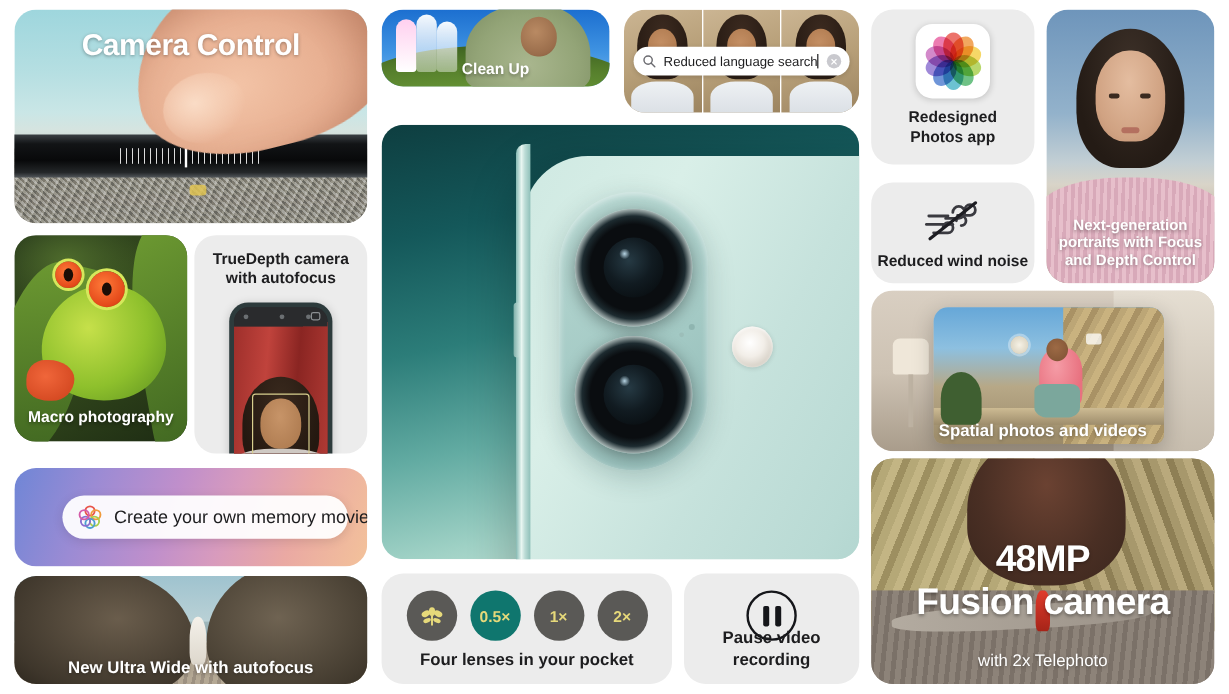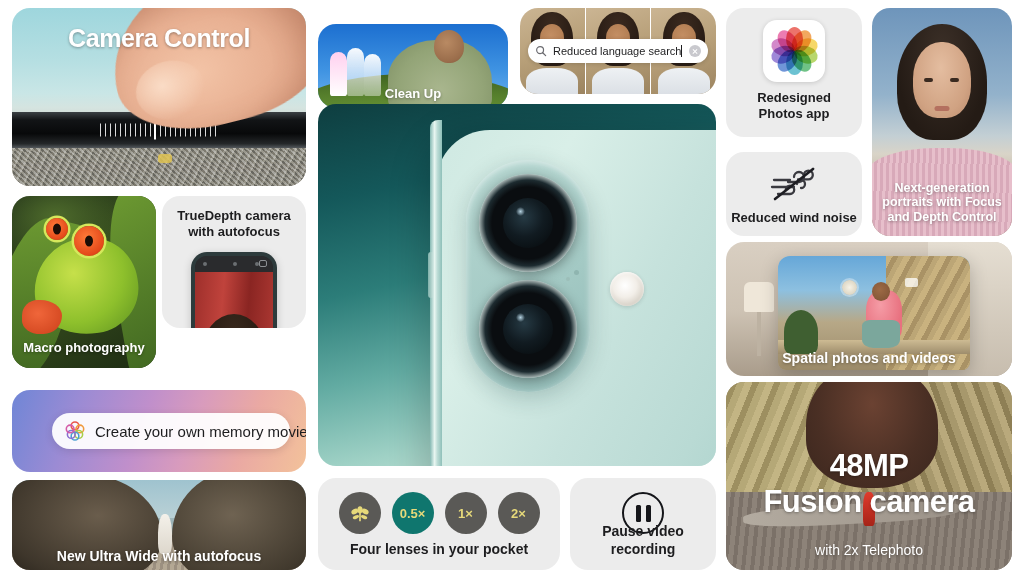--- a/index.html
+++ b/index.html
@@ -93,21 +93,21 @@
   .cc-title {
     top: 16px; font-size: 25px; letter-spacing: -.4px;
   }
   .cc-chip {
     position:absolute; left:52%; top:146px; transform:translateX(-50%);
     width:14px; height:9px; border-radius:3px;
     background:#e0c453; opacity:.85;
   }
 
   
-  #clean-up { left: 318px; top: 8px; width: 190px; height: 84px; margin-top: 16px; }
+  #clean-up { left: 318px; top: 8px; width: 190px; height: 64px; }
   .cu-sky { position:absolute; inset:0; background: linear-gradient(180deg,#1c6fd0 0%, #3f93e2 55%, #6fb4ee 100%); }
   .cu-hill {
     position:absolute; left:-10%; right:-10%; bottom:-12px; height:46px;
     background: radial-gradient(ellipse 140% 100% at 50% 100%, #6e9e3a 0%, #567f2c 60%, #3f6321 100%);
     border-radius: 50% 50% 0 0 / 70% 70% 0 0;
   }
   .cu-person {
     position:absolute; right:16px; bottom:-4px; width:104px; height:72px;
     background: radial-gradient(ellipse at 50% 70%, #a9b68e 0%, #93a477 58%, #7c8d62 100%);
     border-radius: 46% 40% 18% 22% / 54% 58% 18% 16%;
@@ -242,21 +242,21 @@
   .mc-eye.b { left:34px; top:22px; width:22px; height:22px; }
   .mc-pupil { position:absolute; left:50%; top:50%; transform:translate(-50%,-50%); width:8px; height:11px; border-radius:50%; background:#1b0d06; }
   .mc-foot {
     position:absolute; left:10px; top:104px; width:40px; height:34px;
     background: radial-gradient(ellipse at 40% 40%, #f0663a 0%, #cc401a 100%);
     border-radius: 42% 58% 50% 50% / 50% 50% 58% 42%;
   }
   .mc-cap { bottom: 12px; font-size: 13px; }
 
   
-  #truedepth { left: 162px; top: 196px; width: 144px; height: 132px; }
+  #truedepth { left: 162px; top: 196px; width: 144px; height: 182px; }
   .td-cap { top: 12px; font-size: 13px; }
   .td-phone {
     position:absolute; left:50%; transform:translateX(-50%); top: 56px;
     width: 86px; height: 136px; border-radius: 16px 16px 0 0;
     background:#2d3b3c; padding:4px 4px 0 4px;
     box-shadow: 0 2px 8px rgba(0,0,0,.18);
   }
   .td-screen {
     position:relative; width:100%; height:100%; border-radius:12px 12px 0 0;
     background: linear-gradient(170deg,#2a2b2d 0%, #2a2b2d 18%, #b23a35 18%, #8d2a27 100%);

